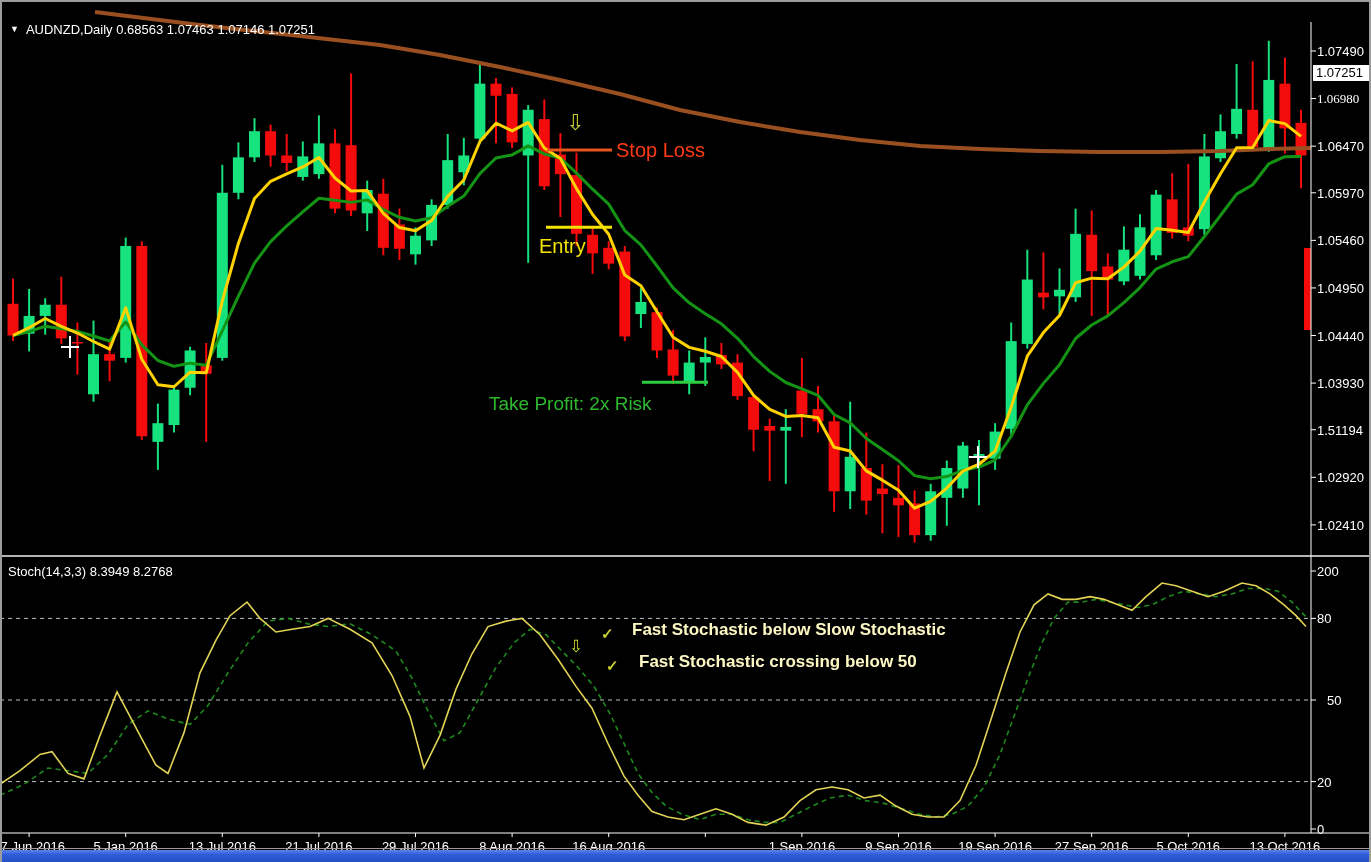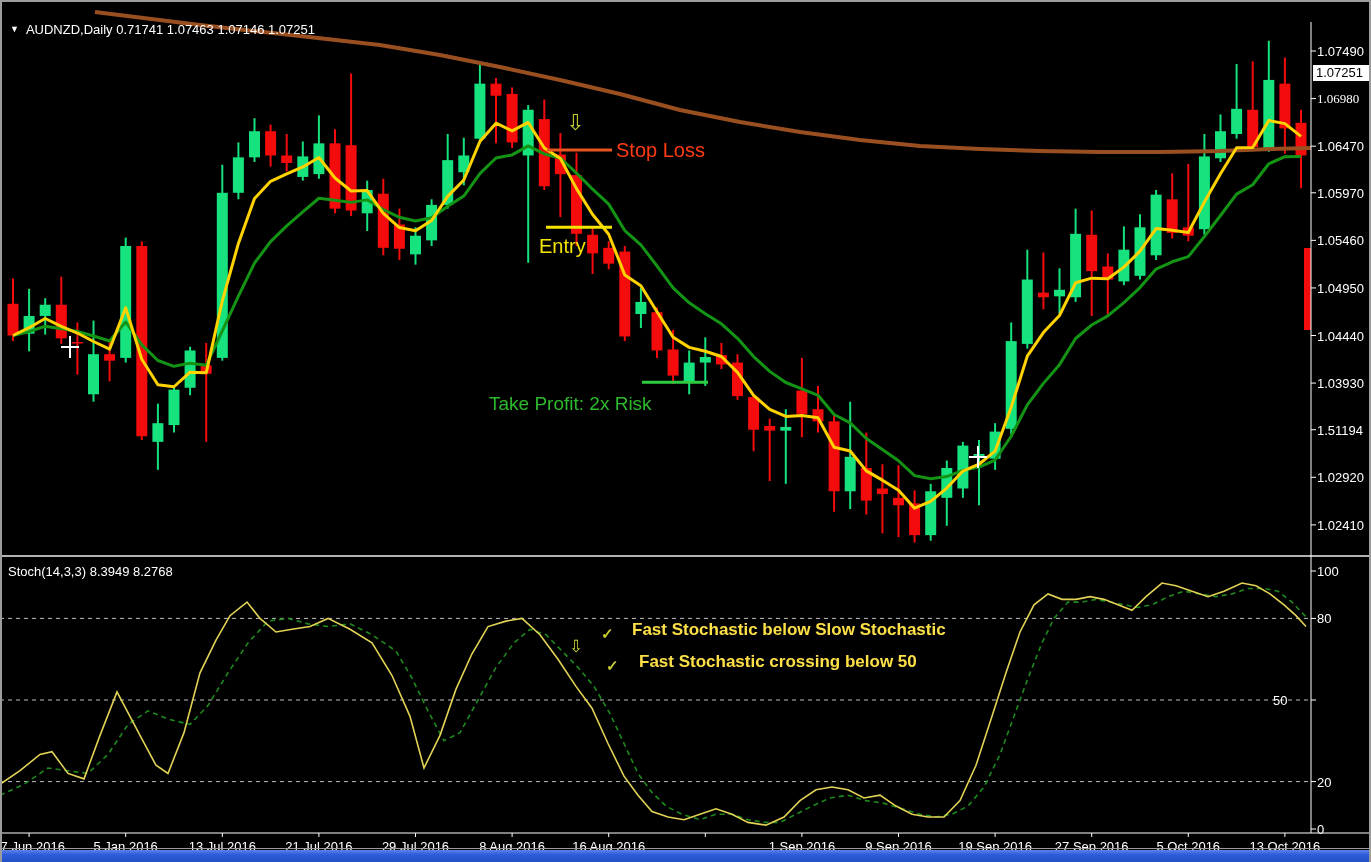--- a/index.html
+++ b/index.html
@@ -12,21 +12,21 @@
   #chart-svg{position:absolute;left:0;top:0;}
   #title-row{position:absolute;left:10px;top:22px;color:#fff;font:13px "Liberation Sans",sans-serif;}
   #title-tri{display:inline-block;font-size:9px;vertical-align:2px;margin-right:7px;color:#fff;}
   #price-box{position:absolute;left:1313px;top:65px;width:57px;height:16px;background:#ffffff;
              color:#000;font:13px "Liberation Sans",sans-serif;line-height:16px;padding-left:3px;}
   #stoch-title{position:absolute;left:8px;top:564px;color:#fff;font:13px "Liberation Sans",sans-serif;}
   #sl-text{position:absolute;left:616px;top:139px;color:#ff3b14;font:20px "Liberation Sans",sans-serif;}
   #entry-text{position:absolute;left:539px;top:235px;color:#f5e400;font:20px "Liberation Sans",sans-serif;}
   #tp-text{position:absolute;left:489px;top:393px;color:#2db92d;font:19px "Liberation Sans",sans-serif;}
   .chk-icon{position:absolute;color:#c9d22e;font:bold 15px "Liberation Sans",sans-serif;}
-  .chk-text{position:absolute;color:#fde047;font:bold 17px "Liberation Sans",sans-serif;white-space:nowrap;}
+  .chk-text{position:absolute;color:#fef9c3;font:bold 17px "Liberation Sans",sans-serif;white-space:nowrap;}
   .dn-arrow{position:absolute;color:#c3cf2e;font-family:"DejaVu Sans",sans-serif;}
   #arrow-main{left:566px;top:110px;font-size:22px;}
   #arrow-stoch{left:569px;top:636px;font-size:17px;}
   .border{position:absolute;background:#9c9c9c;}
   #taskbar{position:absolute;left:0;top:850px;width:1371px;height:12px;
            background:linear-gradient(#5d82ea,#2c5cd8 40%,#2450c4);}
 </style>
 </head>
 <body>
 
@@ -239,21 +239,21 @@
       <line x1="1188.3000000000002" y1="833" x2="1188.3000000000002" y2="837" stroke="#fff" stroke-width="1"></line>
       <line x1="1284.9" y1="833" x2="1284.9" y2="837" stroke="#fff" stroke-width="1"></line>
       <line x1="1311" y1="571" x2="1316" y2="571" stroke="#fff" stroke-width="1"></line>
       <line x1="1311" y1="618.4" x2="1316" y2="618.4" stroke="#fff" stroke-width="1"></line>
       <line x1="1311" y1="700" x2="1316" y2="700" stroke="#fff" stroke-width="1"></line>
       <line x1="1311" y1="781.6" x2="1316" y2="781.6" stroke="#fff" stroke-width="1"></line>
       <line x1="1311" y1="829" x2="1316" y2="829" stroke="#fff" stroke-width="1"></line>
     </svg>
 
   <div id="title-row">
-    <span id="title-tri">▼</span><span>AUDNZD,Daily  0.71741 1.07463 1.07146 1.07251</span>
+    <span id="title-tri">▼</span><span>AUDNZD,Daily  0.68563 1.07463 1.07146 1.07251</span>
   </div>
 
   <div id="price-box">1.07251</div>
 
   <div id="price-labels">
       <div class="lbl pricelbl" style="left: 1317px; top: 51px;">1.07490</div>
       <div class="lbl pricelbl" style="left: 1317px; top: 98.5746px; font-family: Liberation Serif, serif;">1.06980</div>
       <div class="lbl pricelbl" style="left: 1317px; top: 146.149px;">1.06470</div>
       <div class="lbl pricelbl" style="left: 1317px; top: 192.791px;">1.05970</div>
       <div class="lbl pricelbl" style="left: 1317px; top: 240.366px;">1.05460</div>
@@ -274,23 +274,23 @@
       <div class="lbl datelbl" style="left: 608.7px;">16 Aug 2016</div>
       <div class="lbl datelbl" style="left: 705.3px; margin-top: 32px;">24 Aug 2016</div>
       <div class="lbl datelbl" style="left: 801.9px;">1 Sep 2016</div>
       <div class="lbl datelbl" style="left: 898.5px;">9 Sep 2016</div>
       <div class="lbl datelbl" style="left: 995.1px;">19 Sep 2016</div>
       <div class="lbl datelbl" style="left: 1091.7px;">27 Sep 2016</div>
       <div class="lbl datelbl" style="left: 1188.3px;">5 Oct 2016</div>
       <div class="lbl datelbl" style="left: 1284.9px;">13 Oct 2016</div>
     </div>
   <div id="stoch-labels">
-      <div class="lbl stochlbl" style="left: 1317px; top: 571px;">100</div>
+      <div class="lbl stochlbl" style="left: 1317px; top: 571px;">200</div>
       <div class="lbl stochlbl" style="left: 1317px; top: 618.4px;">80</div>
-      <div class="lbl stochlbl" style="left: 1273px; top: 700px;">50</div>
+      <div class="lbl stochlbl" style="left: 1327px; top: 700px;">50</div>
       <div class="lbl stochlbl" style="left: 1317px; top: 781.6px;">20</div>
       <div class="lbl stochlbl" style="left: 1317px; top: 829px;">0</div>
     </div>
 
   <div id="stoch-title">Stoch(14,3,3) 8.3949 8.2768</div>
 
   <div id="sl-text">Stop Loss</div>
   <div id="entry-text">Entry</div>
   <div id="tp-text">Take Profit: 2x Risk</div>
 

